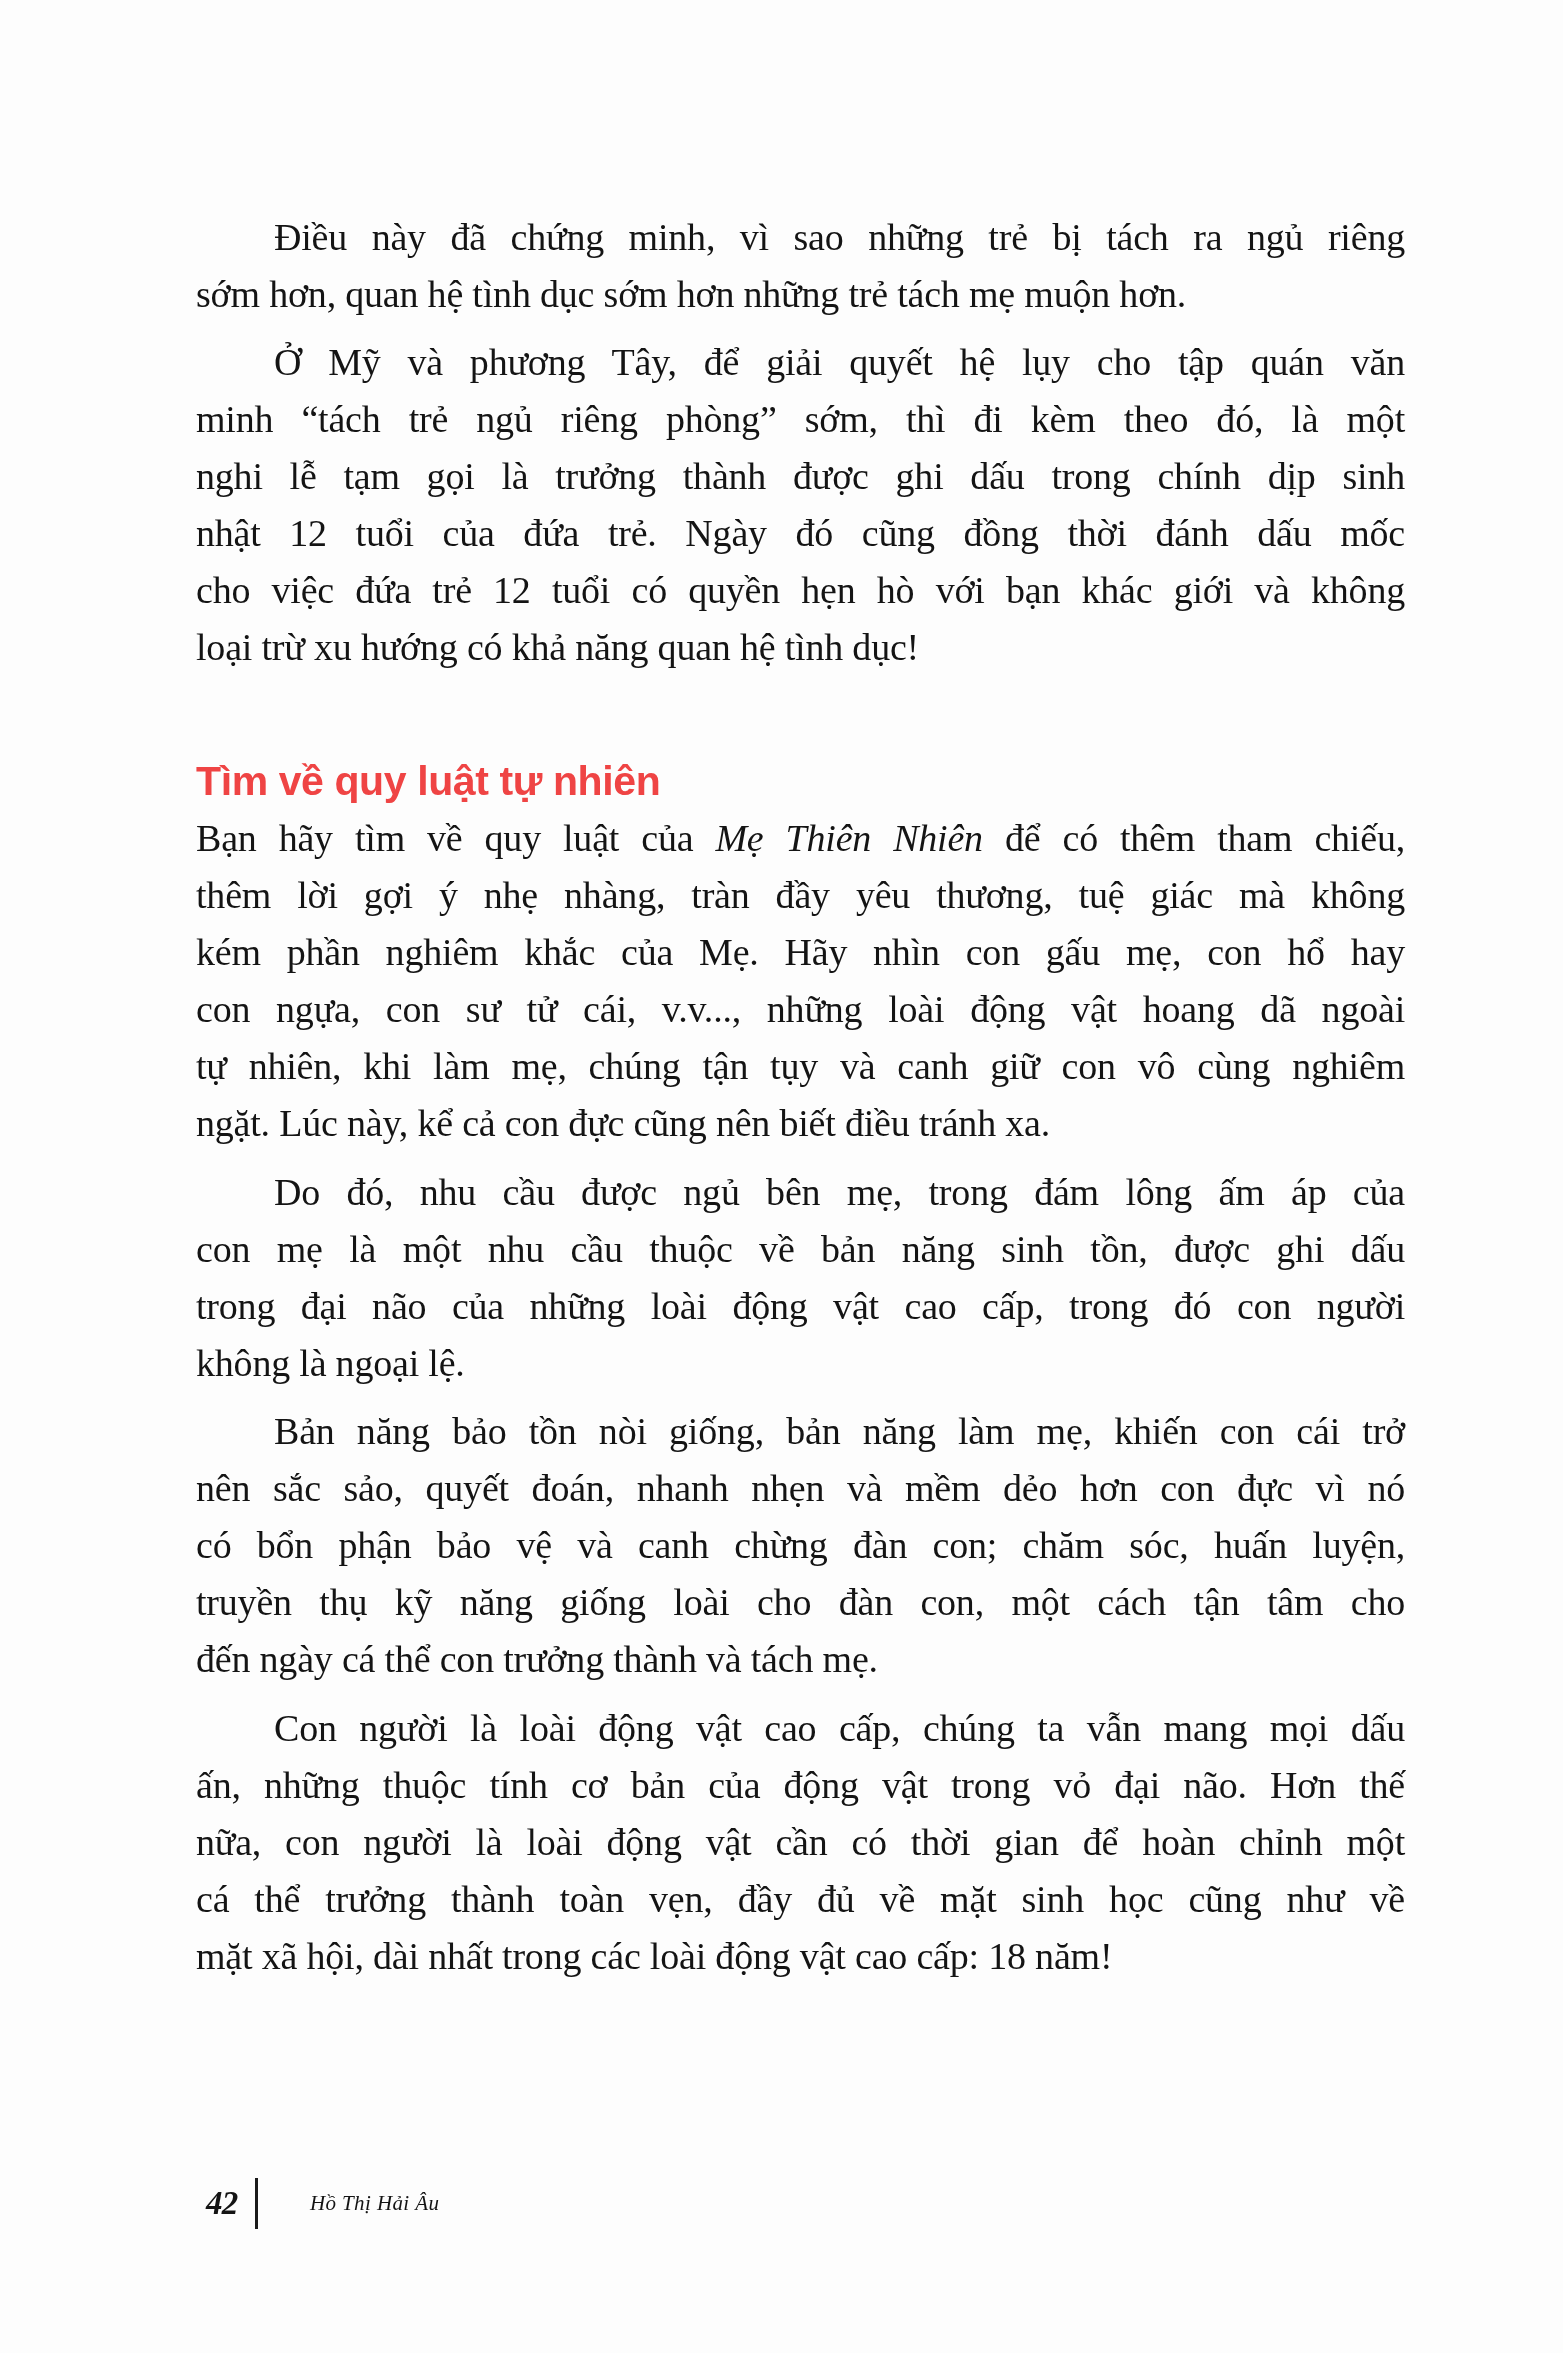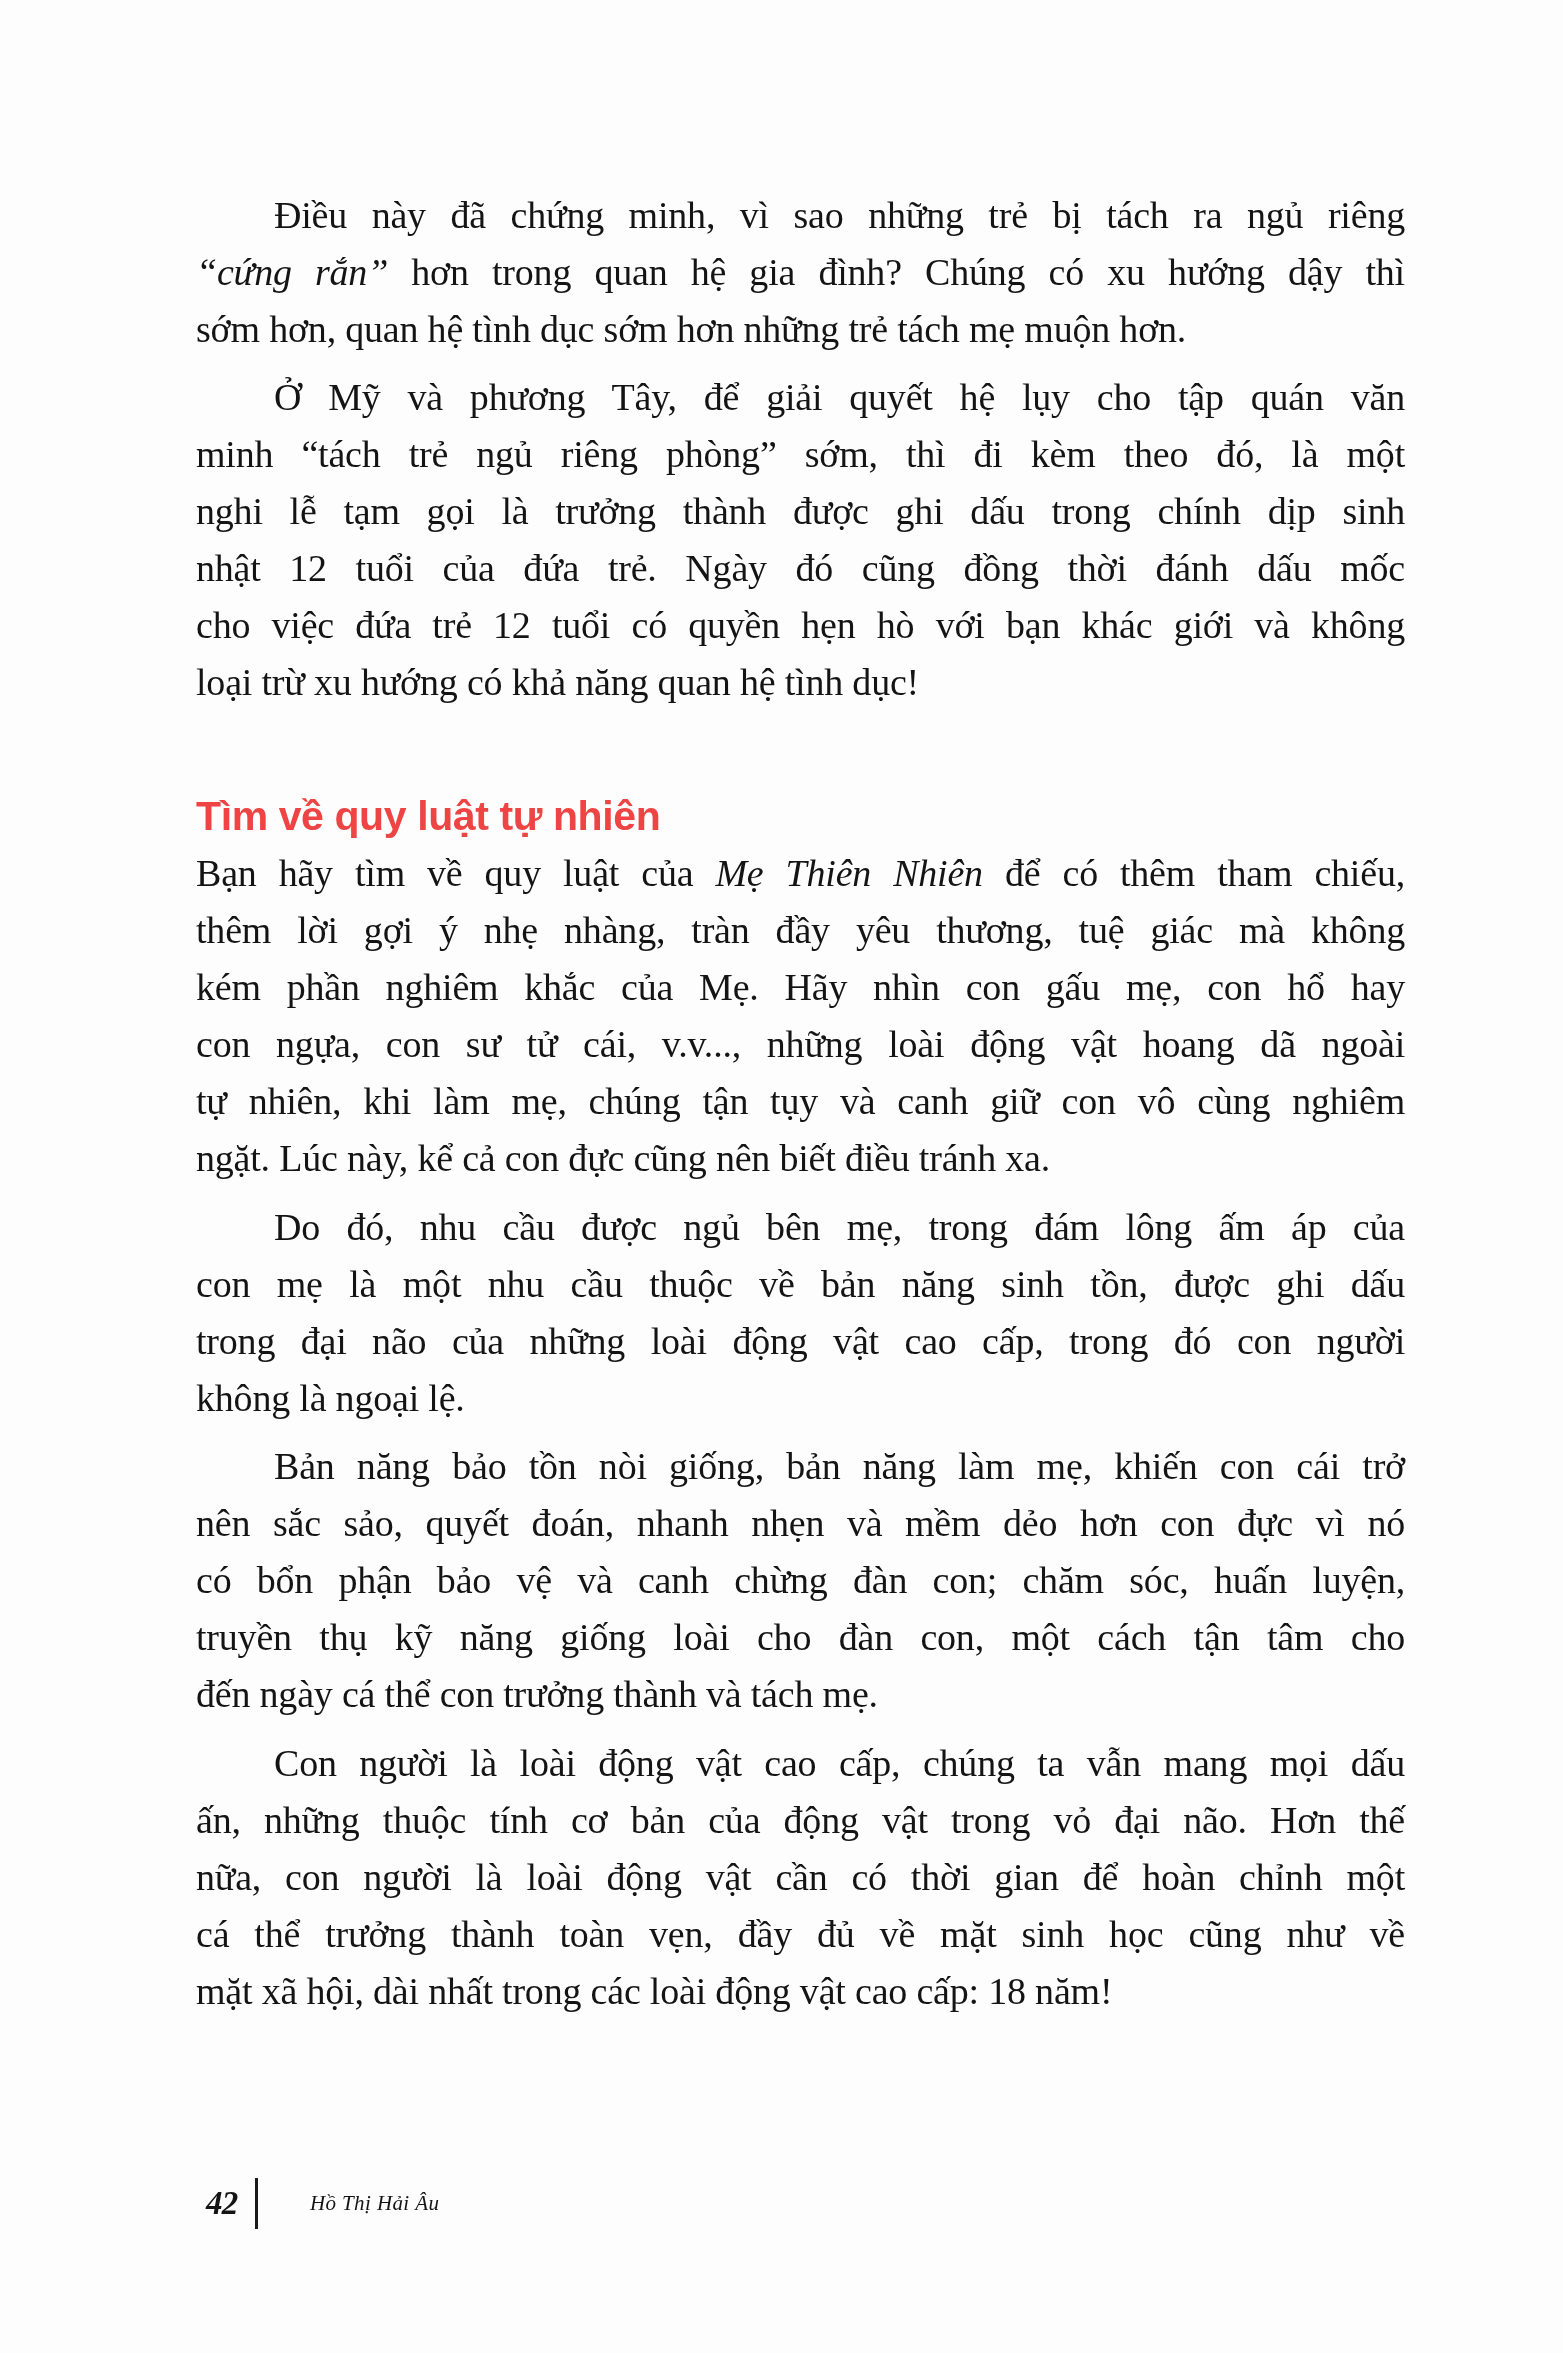--- a/index.html
+++ b/index.html
@@ -12,21 +12,21 @@
     width: 1563px;
     height: 2354px;
     background: #fdfdfd;
     color: #141414;
     font-family: "Liberation Serif", serif;
     overflow: hidden;
   }
   .content {
     position: absolute;
     left: 196px;
-    top: 187px;
+    top: 209px;
     width: 1209px;
   }
   .paragraph {
     margin: 0 0 11.4px 0;
   }
   .line {
     font-size: 38px;
     line-height: 57px;
     text-align: justify;
     text-align-last: justify;
@@ -78,21 +78,20 @@
   }
 </style>
 </head>
 <body>
 
 <div class="page">
 
   <div class="content">
       <div class="paragraph indent">
         <div class="line"><span>Điều này đã chứng minh, vì sao những trẻ bị tách ra ngủ riêng</span></div>
-        <div class="line"><i>“cứng rắn”</i><span> hơn trong quan hệ gia đình? Chúng có xu hướng dậy thì</span></div>
         <div class="line last"><span>sớm hơn, quan hệ tình dục sớm hơn những trẻ tách mẹ muộn hơn.</span></div>
       </div>
       <div class="paragraph indent">
         <div class="line"><span>Ở Mỹ và phương Tây, để giải quyết hệ lụy cho tập quán văn</span></div>
         <div class="line"><span>minh “tách trẻ ngủ riêng phòng” sớm, thì đi kèm theo đó, là một</span></div>
         <div class="line"><span>nghi lễ tạm gọi là trưởng thành được ghi dấu trong chính dịp sinh</span></div>
         <div class="line"><span>nhật 12 tuổi của đứa trẻ. Ngày đó cũng đồng thời đánh dấu mốc</span></div>
         <div class="line"><span>cho việc đứa trẻ 12 tuổi có quyền hẹn hò với bạn khác giới và không</span></div>
         <div class="line last"><span>loại trừ xu hướng có khả năng quan hệ tình dục!</span></div>
       </div>

